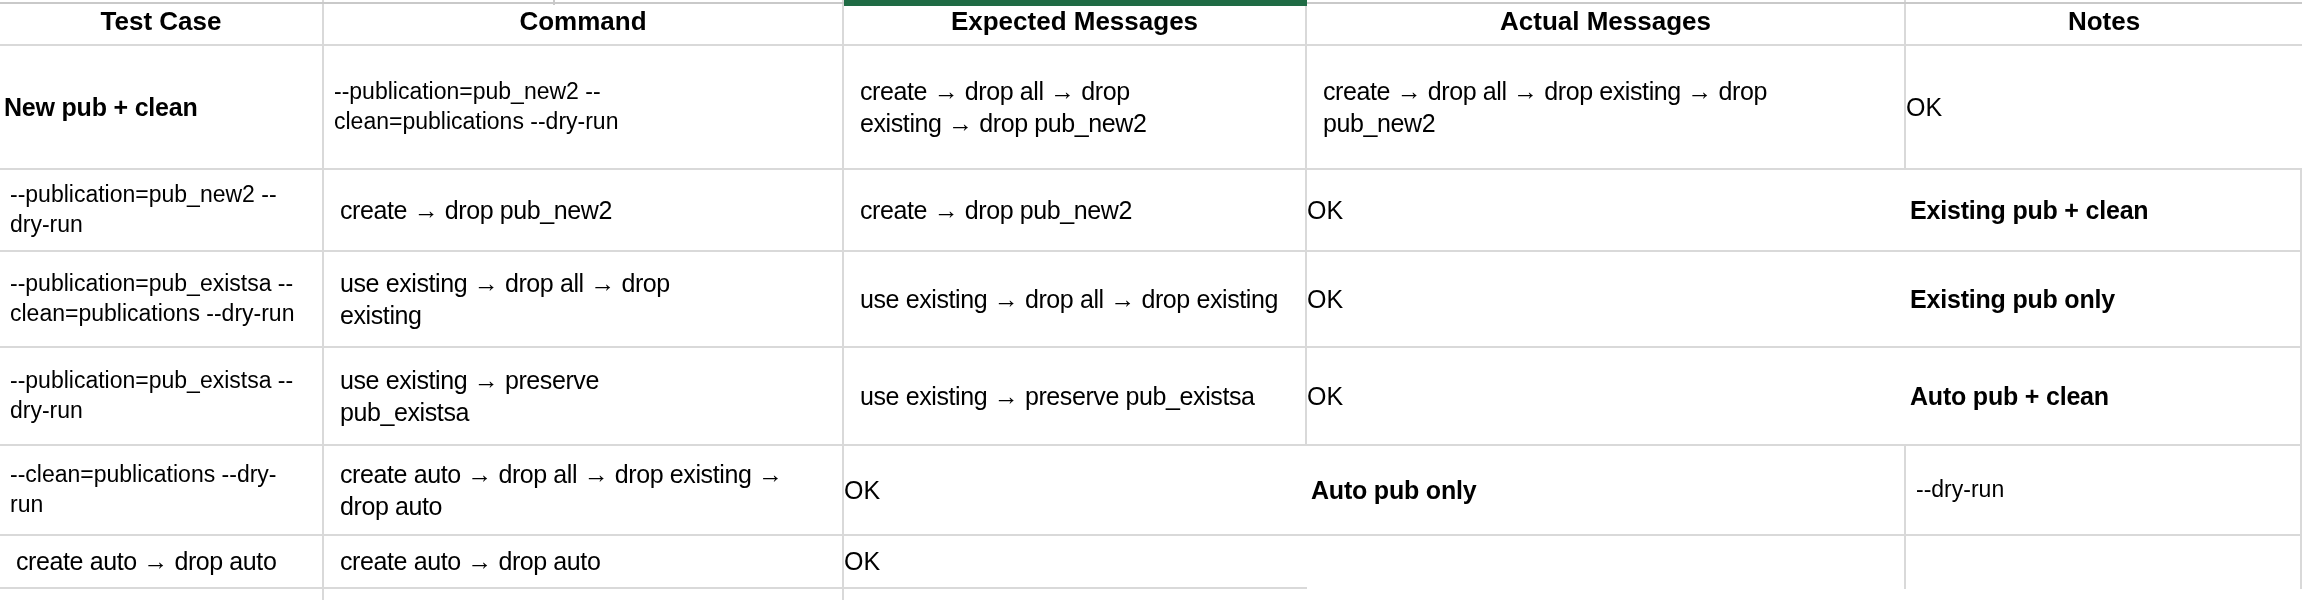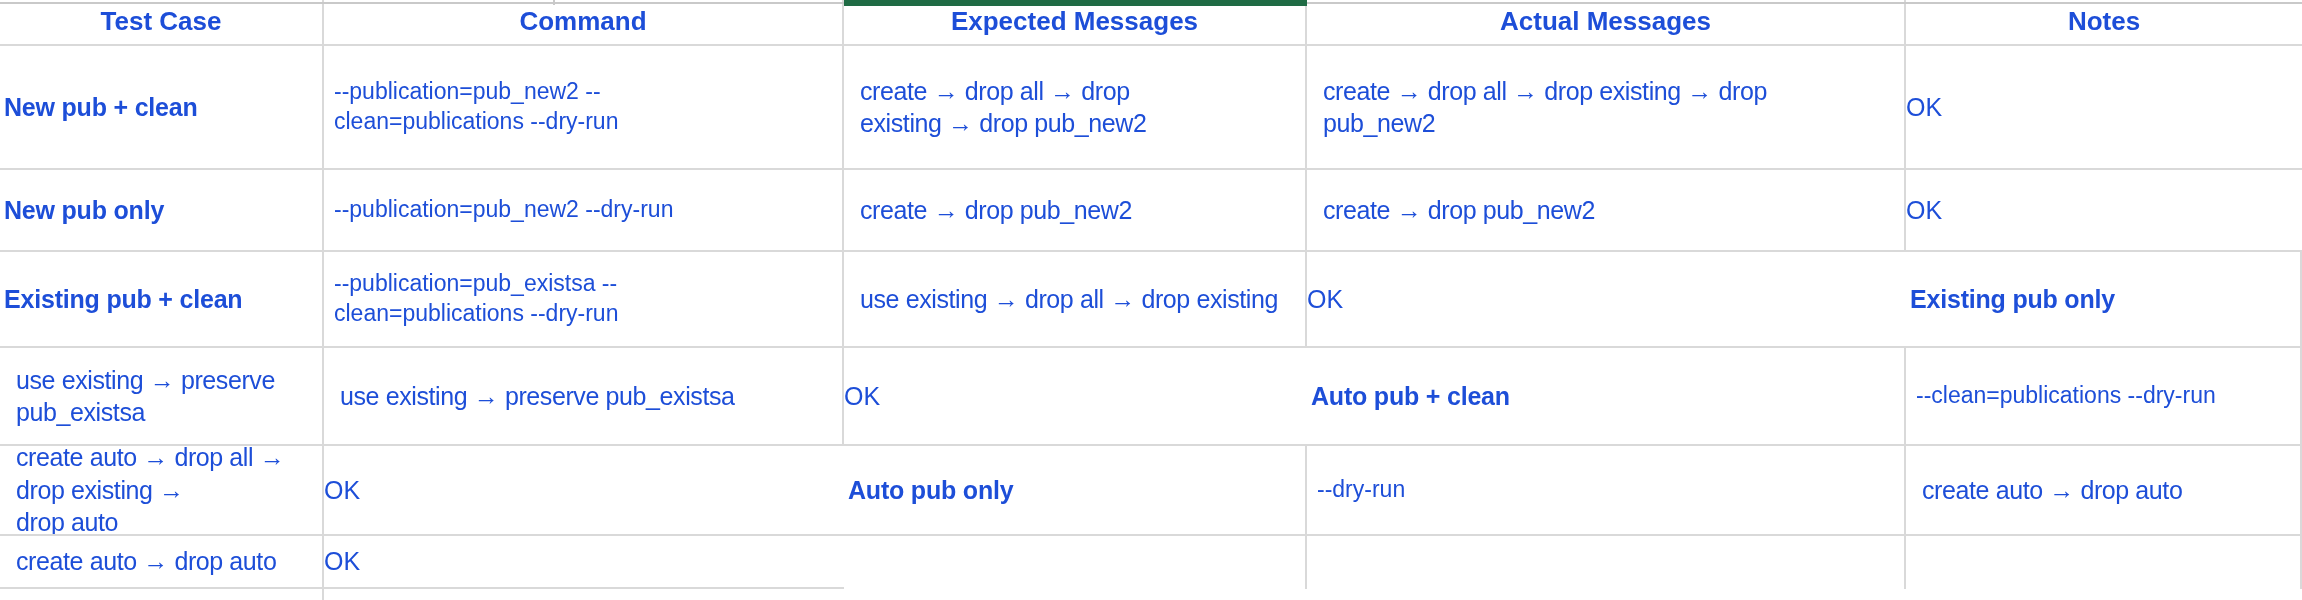--- a/index.html
+++ b/index.html
@@ -1,21 +1,21 @@
 <!DOCTYPE html>
 <html><head>
 <meta charset="utf-8">
 <style>
   html,body{margin:0;padding:0;background:#ffffff;}
   #canvas{
     position:relative;
     width:2302px;height:600px;
     background:#ffffff;
     font-family:"Liberation Sans", sans-serif;
-    color:#1d4ed8;
+    color:#000000;
     overflow:hidden;
   }
   #grid{
     position:absolute;left:0;top:0;
     display:grid;
     grid-template-columns:324px 520px 463px 599px 396px;
     grid-template-rows:46px 124px 82px 96px 98px 90px 53px 11px;
     width:2302px;height:600px;
   }
   .cell{
@@ -84,33 +84,35 @@
 
     <div class="cell tc">New pub + clean</div>
     <div class="cell cmd">--publication=pub_new2 --
 clean=publications --dry-run</div>
     <div class="cell msg">create → drop all → drop
 existing → drop pub_new2</div>
     <div class="cell msg">create → drop all → drop existing → drop
 pub_new2</div>
     <div class="cell note lastcol">OK</div>
 
-    <div class="cell tc">New pub only</div>
     <div class="cell cmd">--publication=pub_new2 --dry-run</div>
     <div class="cell msg">create → drop pub_new2</div>
     <div class="cell msg">create → drop pub_new2</div>
     <div class="cell note lastcol">OK</div>
 
     <div class="cell tc">Existing pub + clean</div>
     <div class="cell cmd">--publication=pub_existsa --
 clean=publications --dry-run</div>
+    <div class="cell msg">use existing → drop all → drop
+existing</div>
     <div class="cell msg">use existing → drop all → drop existing</div>
     <div class="cell note lastcol">OK</div>
 
     <div class="cell tc">Existing pub only</div>
+    <div class="cell cmd">--publication=pub_existsa --dry-run</div>
     <div class="cell msg">use existing → preserve
 pub_existsa</div>
     <div class="cell msg">use existing → preserve pub_existsa</div>
     <div class="cell note lastcol">OK</div>
 
     <div class="cell tc">Auto pub + clean</div>
     <div class="cell cmd">--clean=publications --dry-run</div>
     <div class="cell msg">create auto → drop all → drop existing →
 drop auto</div>
     <div class="cell note lastcol">OK</div>

